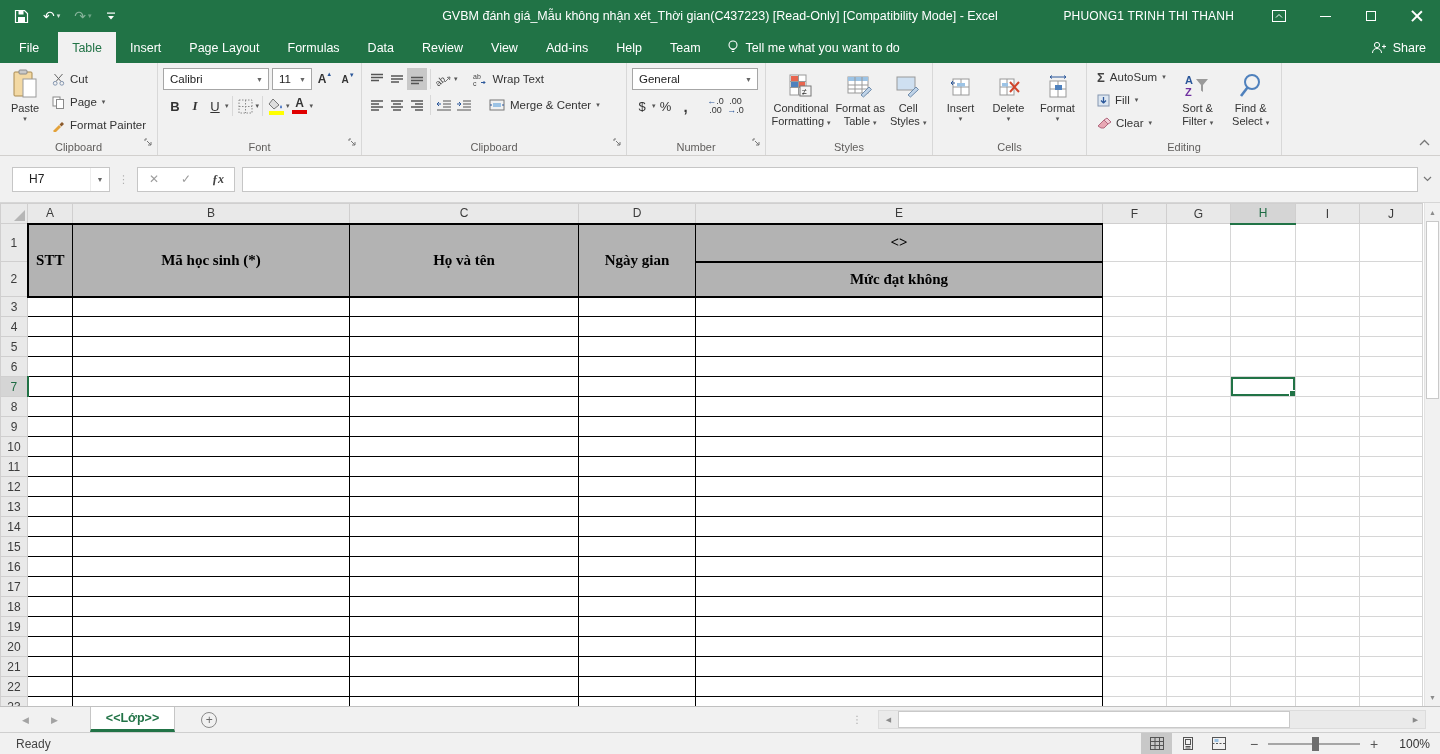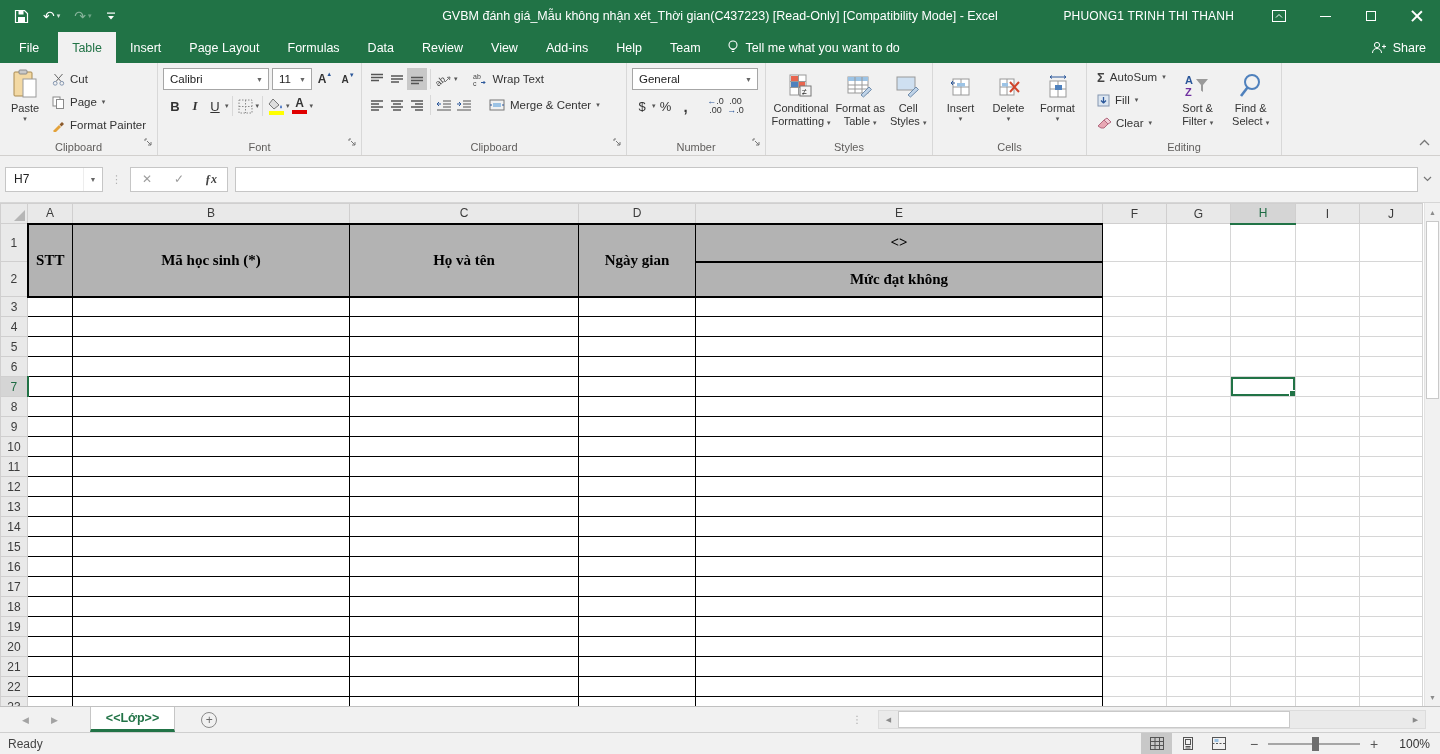--- a/index.html
+++ b/index.html
@@ -57,21 +57,21 @@
   .ul { text-decoration:underline; }
   .serifI { font-family:"Liberation Serif", serif; font-style:italic; font-weight:bold; }
   .colorbar { display:block; width:15px; height:4px; margin-top:1px; }
   .stack-icon { display:flex; flex-direction:column; align-items:center; line-height:10px; }
   .deci { font-size:9px; line-height:9px; color:#333; text-align:center; }
   .deci .bluearrow { color:#2b579a; font-size:9px; }
   .edit-left { display:flex; flex-direction:column; gap:1px; }
 
   
   .formularow { height:47px; background:#f1f1f1; display:flex; align-items:center; border-bottom:1px solid #d6d6d6; flex:0 0 auto; padding-right:4px; }
-  .namebox { width:98px; height:25px; margin-left:5px; background:#fff; border:1px solid #c6c6c6; display:flex; align-items:center; font-size:12px; color:#222; padding-left:8px; }
+  .namebox { width:98px; height:25px; margin-left:12px; background:#fff; border:1px solid #c6c6c6; display:flex; align-items:center; font-size:12px; color:#222; padding-left:16px; }
   .nb-arrow { margin-left:auto; width:19px; align-self:stretch; display:flex; align-items:center; justify-content:center; color:#666; font-size:7px; border-left:1px solid #ededed; }
   .fdots { color:#b0b0b0; font-size:11px; margin:0 8px; letter-spacing:0; }
   .fxbox { height:25px; background:#fff; border:1px solid #c6c6c6; display:flex; align-items:center; }
   .fxbtn { width:32px; text-align:center; color:#9d9d9d; font-size:12px; }
   .fxbtn.fx { color:#444; font-family:"Liberation Serif", serif; font-style:italic; font-weight:bold; }
   .fbar { flex:1; height:25px; background:#fff; border:1px solid #c6c6c6; margin-left:7px; font-size:12px; padding:3px 6px; color:#222; }
   .fexpand { width:18px; display:flex; justify-content:center; align-items:center; color:#777; }
 
   
   .gridwrap { height:503px; position:relative; background:#fff; overflow:hidden; flex:0 0 auto; }
@@ -102,21 +102,21 @@
   .addsheet { margin-left:26px; display:flex; align-items:center; }
   .plus-circle { width:16px; height:16px; border:1px solid #8a8a8a; border-radius:50%; color:#6a6a6a; display:flex; align-items:center; justify-content:center; font-size:12px; line-height:12px; }
   .sb-grip { position:absolute; right:578px; top:0; bottom:0; display:flex; align-items:center; color:#aaa; font-size:10px; }
   .hscroll { position:absolute; right:14px; top:3px; width:548px; height:19px; display:flex; align-items:center; background:#eaeaea; border:1px solid #dcdcdc; }
   .hs-btn { width:19px; height:100%; display:flex; align-items:center; justify-content:center; color:#8b8b8b; font-size:7px; flex:0 0 auto; }
   .hs-thumb { width:392px; height:100%; background:#fff; border:1px solid #c9c9c9; flex:0 0 auto; }
   .hs-track { flex:1; }
 
   
   .statusbar { height:22px; background:#f1f1f1; border-top:1px solid #cfcfcf; display:flex; align-items:center; font-size:12px; color:#444; flex:0 0 auto; }
-  .status-ready { padding-left:8px; }
+  .status-ready { padding-left:16px; }
   .sb-right { margin-left:auto; display:flex; align-items:center; padding-right:10px; }
   .viewbtn { width:31px; height:21px; display:flex; align-items:center; justify-content:center; }
   .viewbtn.on { background:#c8c8c8; }
   .zoombtn { width:24px; text-align:center; color:#555; font-size:14px; }
   .zslider { width:92px; height:2px; background:#a6a6a6; position:relative; margin:0 2px; }
   .zhandle { position:absolute; left:44px; top:-6px; width:7px; height:14px; background:#6e6e6e; }
   .zoomlevel { width:44px; text-align:right; color:#333; }
 </style>
 </head>
 <body>

